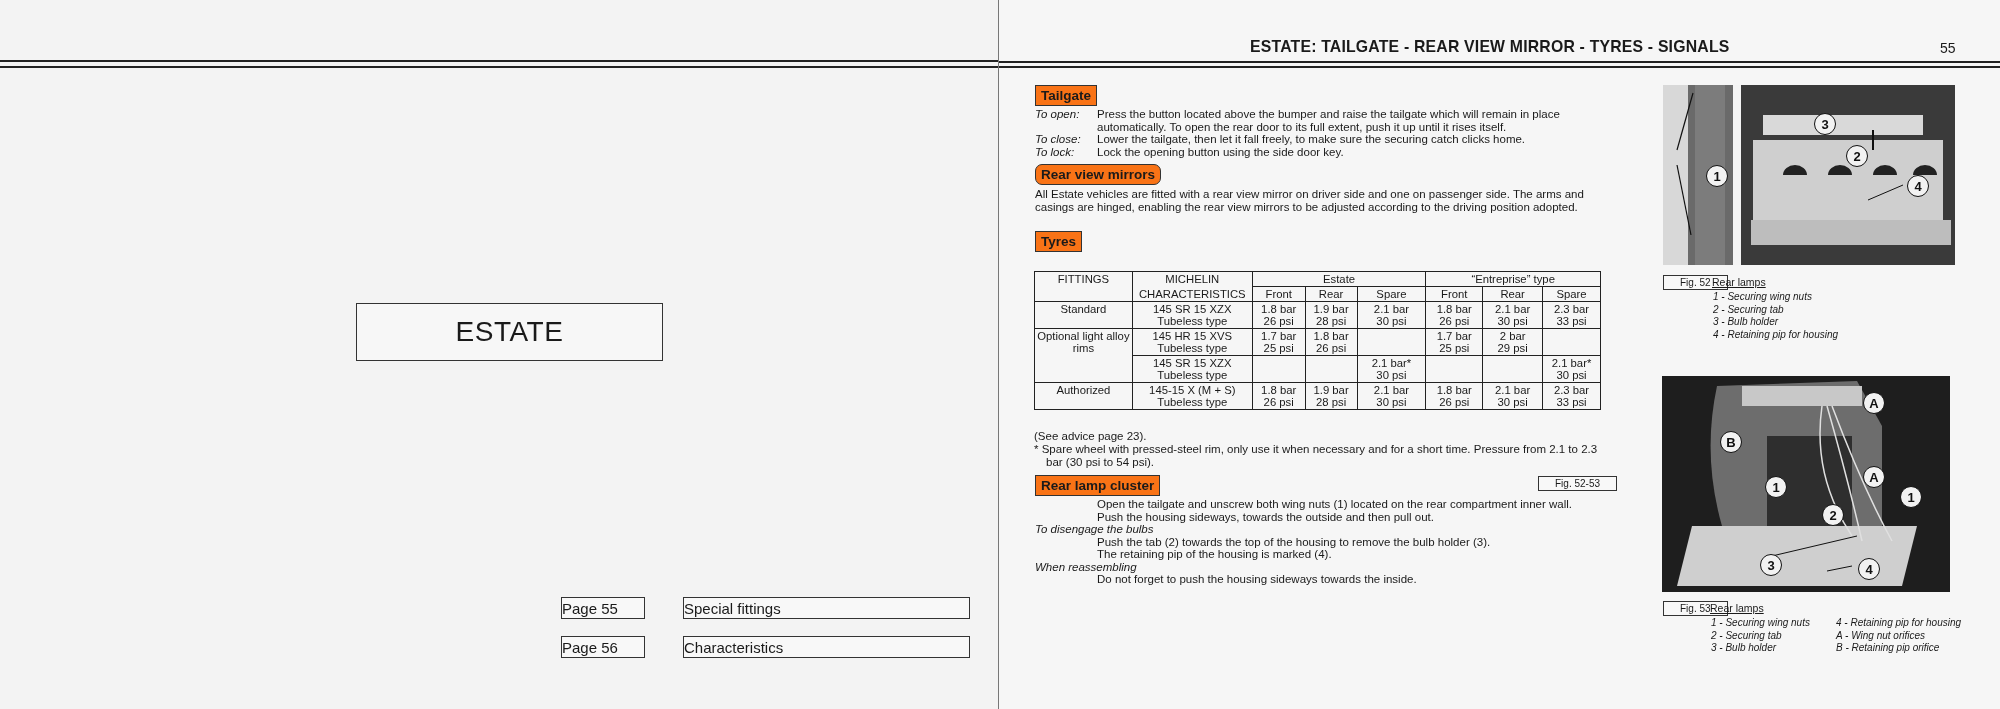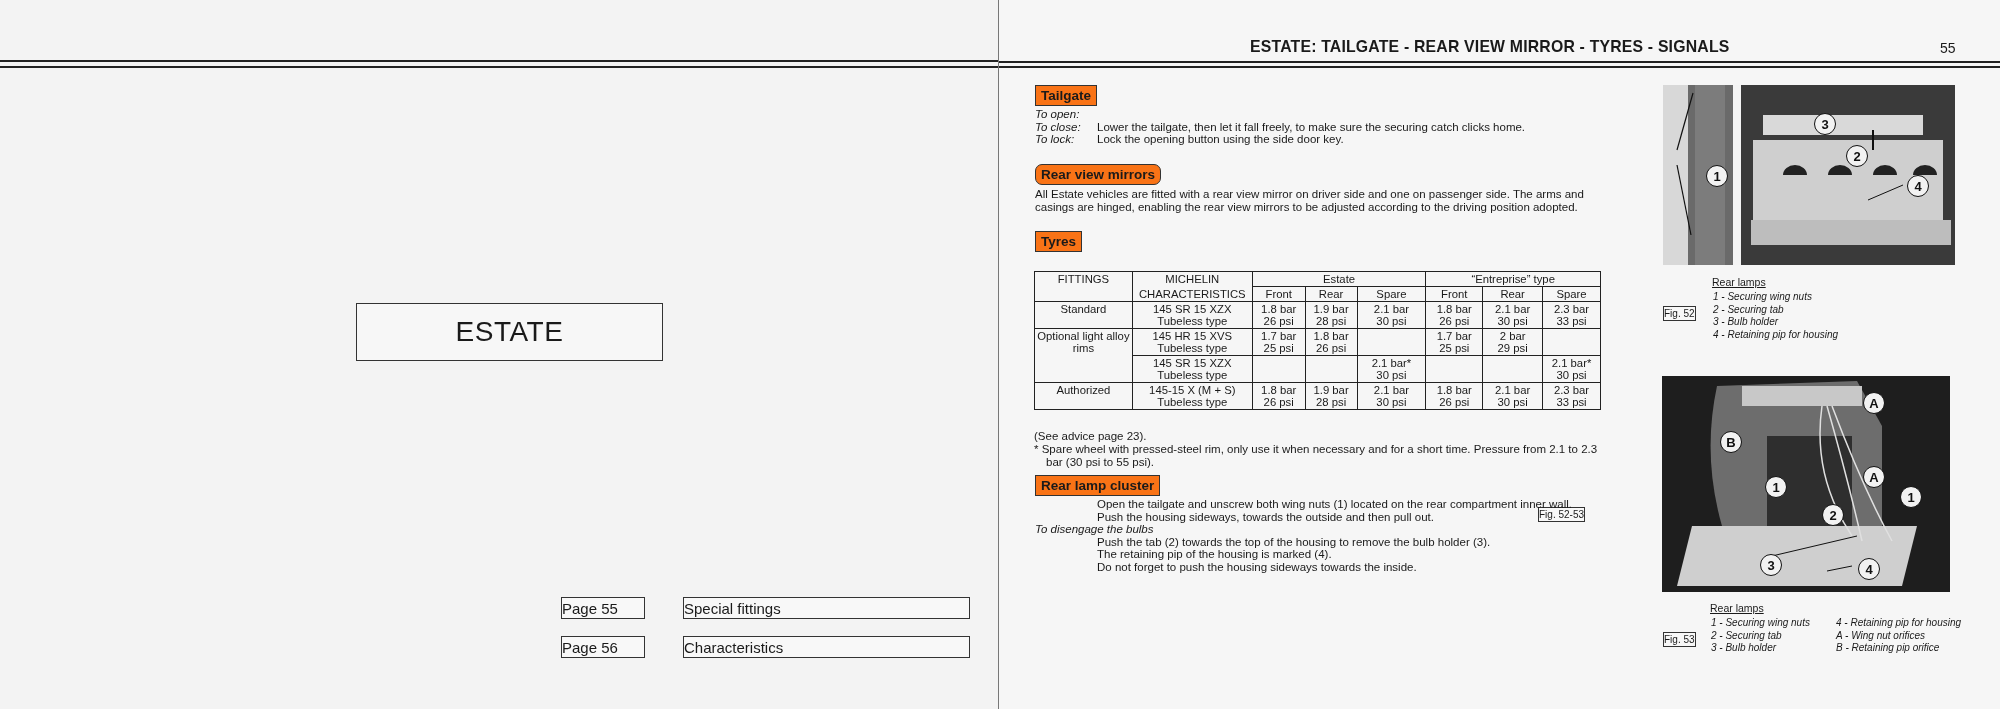--- a/index.html
+++ b/index.html
@@ -42,21 +42,21 @@
   table.tyres {
     position: absolute; left: 1034px; top: 271px; width: 567px;
     border-collapse: collapse; font-size: 11.3px; line-height: 12px;
   }
   table.tyres td {
     border: 1.3px solid #222; text-align: center; padding: 1px 2px; vertical-align: top;
   }
   table.tyres td.nbb { border-bottom: none; }
   table.tyres td.nbt { border-top: none; }
 
-  .figbox { position: absolute; border: 1.5px solid #333; font-size: 10px; padding: 1px 0; background:#f8f8f8;margin-top:31px; }
+  .figbox { position: absolute; border: 1.5px solid #333; font-size: 10px; padding: 1px 16px; background:#f8f8f8; }
   .fig-title { position: absolute; font-size: 10.5px; text-decoration: underline; }
   .legend { position: absolute; font-size: 10px; font-style: italic; line-height: 12.5px; }
 
   .photo { position: absolute; overflow: hidden; }
   .callout {
     position: absolute; width: 20px; height: 20px; border-radius: 50%;
     background: #f2f2f2; border: 1.5px solid #111; font-weight: bold; font-size: 13px;
     display: flex; align-items: center; justify-content: center; color: #111;
   }
 </style>
@@ -93,20 +93,21 @@
 
 <div class="header-title">ESTATE: TAILGATE - REAR VIEW MIRROR - TYRES - SIGNALS</div>
 <div class="page-num">55</div>
 
 <div class="section-box" style="left:1035px;top:85px;">
   <span>Tailgate</span>
 </div>
 <div class="text" style="left:1035px;top:108px;width:568px;">
   <div class="dl-row">
     <span class="dl-term">To open:</span>
+    <span>Press the button located above the bumper and raise the tailgate which will remain in place automatically.  To open the rear door to its full extent, push it up until it rises itself.</span>
   </div>
   <div class="dl-row">
     <span class="dl-term">To close:</span>
     <span>Lower the tailgate, then let it fall freely, to make sure the securing catch clicks home.</span>
   </div>
   <div class="dl-row">
     <span class="dl-term">To lock:</span>
     <span>Lock the opening button using the side door key.</span>
   </div>
 </div>
@@ -271,34 +272,35 @@
         </td>
         <td>
           <div style="min-height: 12px;">2.3 bar</div>
           <div style="min-height: 12px;">33 psi</div>
         </td>
       </tr>
     </tbody>
 </table>
 
 <div class="text" style="left:1034px;top:430px;">(See advice page 23).</div>
-<div class="text" style="left:1034px;top:443px;width:568px;padding-left:12px;text-indent:-12px;box-sizing:border-box;">* Spare wheel with pressed-steel rim, only use it when necessary and for a short time.  Pressure from 2.1 to 2.3 bar (30 psi to 55 psi).</div>
+<div class="text" style="left:1034px;top:443px;width:568px;padding-left:12px;text-indent:-12px;box-sizing:border-box;">* Spare wheel with pressed-steel rim, only use it when necessary and for a short time.  Pressure from 2.1 to 2.3 bar (30 psi to 54 psi).</div>
 
 <div class="section-box" style="left:1035px;top:475px;">
   <span>Rear lamp cluster</span>
 </div>
 <div class="figbox" style="left:1538px;top:476px;">
   <span>Fig. 52-53</span>
 </div>
 <div class="text" style="left:1035px;top:498px;width:568px;" id="lamp-steps">
     <div style="padding-left: 62px;">Open the tailgate and unscrew both wing nuts (1) located on the rear compartment inner wall.</div>
     <div style="padding-left: 62px;">Push the housing sideways, towards the outside and then pull out.</div>
     <div style="font-style: italic;">To disengage the bulbs</div>
     <div style="padding-left: 62px;">Push the tab (2) towards the top of the housing to remove the bulb holder (3).</div>
     <div style="padding-left: 62px;">The retaining pip of the housing is marked (4).</div>
+    <div style="font-style: italic;">When reassembling</div>
     <div style="padding-left: 62px;">Do not forget to push the housing sideways towards the inside.</div>
   </div>
 
 <div class="photo" style="left:1663px;top:85px;width:292px;height:180px;background:#e9e9e9;">
   <svg width="292" height="180">
     <rect x="0" y="0" width="70" height="180" fill="#d8d8d8"></rect>
     <rect x="25" y="0" width="45" height="180" fill="#6a6a6a"></rect>
     <rect x="32" y="0" width="30" height="180" fill="#888" opacity="0.6"></rect>
     <rect x="70" y="0" width="8" height="180" fill="#f4f4f4"></rect>
     <rect x="78" y="0" width="214" height="180" fill="#3a3a3a"></rect>

